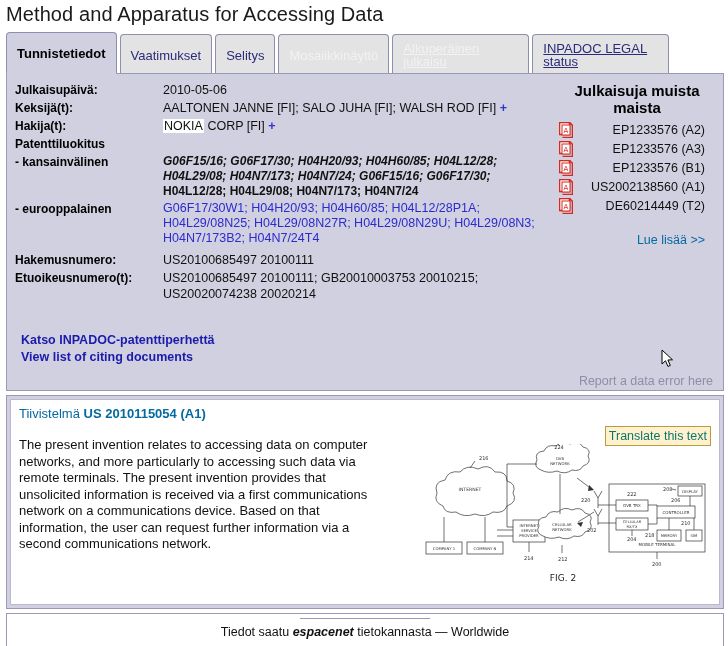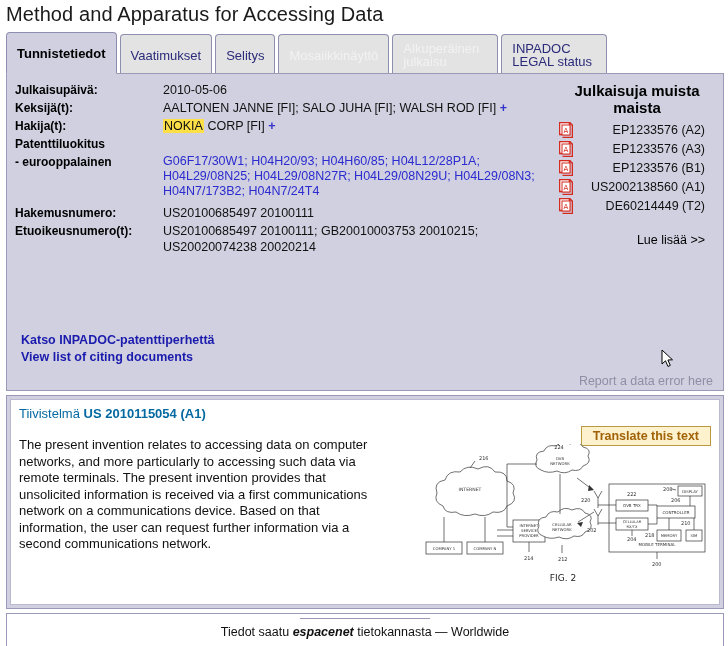--- a/index.html
+++ b/index.html
@@ -51,21 +51,21 @@
     font-weight:bold;
     border:1px solid #8e8eb0;
     border-bottom:1px solid #d0d0e0;
     z-index:3;
     height:42px;
   }
   .tab.disabled{
     color:#f2f2f2;
     background:#e3e3e3;
   }
-  .tab.wide{width:106px;}
+  .tab.wide{width:137px;text-decoration:underline;}
   
   .panel{
     background:#d0d0e0;
     border:1px solid #9a9ab8;
     margin:0 4px 0 6px;
     position:relative;
     height:318px;
     box-sizing:border-box;
     padding:8px 8px 0 8px;
     margin-top:-1px;
@@ -96,21 +96,21 @@
     font-size:12px;
     line-height:15px;
   }
   .val.ipc .plain{font-style:normal;}
   .val.ecla{
     color:#2b2bcf;
     font-size:12.5px;
     line-height:15px;
   }
   .plus{color:#3333cc;font-weight:bold;}
-  .hl{background:#fde047;padding:0 1px;}
+  .hl{background:#ffffff;padding:0 1px;}
   
   .rt-title{
     font-weight:bold;
     font-size:15px;
     text-align:center;
     margin:0 0 4px 0;
     color:#000;
   }
   .pub-row{
     display:flex;
@@ -127,21 +127,21 @@
     text-align:right;
     font-size:12.5px;
     color:#111;
     padding-right:10px;
     white-space:nowrap;
   }
   .readmore{
     text-align:right;
     padding-right:10px;
     margin-top:18px;
-    color:#000000;
+    color:#0369a1;
     font-size:12.5px;
   }
   
   .panel-links{
     position:absolute;
     left:14px;
     bottom:24px;
   }
   .panel-links a{
     display:block;
@@ -179,24 +179,24 @@
     font-size:13px;
     color:#0369a1;
   }
   .abs-head b{font-weight:bold;}
   .translate{
     position:absolute;
     right:8px;
     top:26px;
     background:#fdf2cd;
     border:1px solid #b99a42;
-    color:#a16207;
-    font-weight:bold;
-    font-size:12.5px;
-    padding:2px 11px;
+    color:#0f766e;
+    font-weight:normal;
+    font-size:12.5px;
+    padding:2px 3px;
   }
   .abs-body{
     width:362px;
     margin-top:16px;
     font-size:13px;
     line-height:16.5px;
     color:#111;
   }
   .fig-wrap{
     position:absolute;
@@ -274,20 +274,28 @@
           <span>CORP [FI]</span>
           <span class="plus">+</span>
         </div>
       </div>
 
       <div class="row">
         <div class="lbl">Patenttiluokitus</div>
         <div class="val"></div>
       </div>
 
+      <div class="row">
+        <div class="lbl">- kansainvälinen</div>
+        <div class="val ipc">
+          <span>G06F15/16; G06F17/30; H04H20/93; H04H60/85; H04L12/28;</span><br>
+          <span>H04L29/08; H04N7/173; H04N7/24; G06F15/16; G06F17/30;</span><br>
+          <span class="plain">H04L12/28; H04L29/08; H04N7/173; H04N7/24</span>
+        </div>
+      </div>
 
       <div class="row">
         <div class="lbl">- eurooppalainen</div>
         <div class="val ecla">
           <span>G06F17/30W1; H04H20/93; H04H60/85; H04L12/28P1A;</span><br>
           <span>H04L29/08N25; H04L29/08N27R; H04L29/08N29U; H04L29/08N3;</span><br>
           <span>H04N7/173B2; H04N7/24T4</span>
         </div>
       </div>
 

